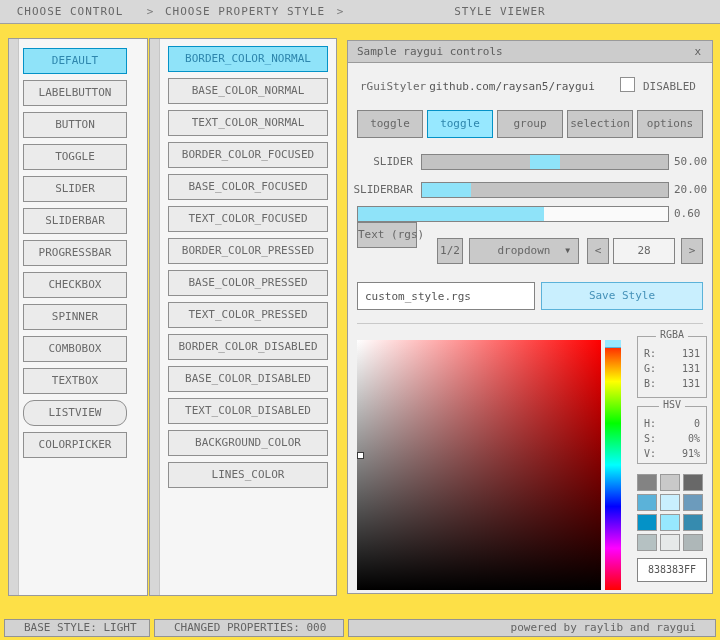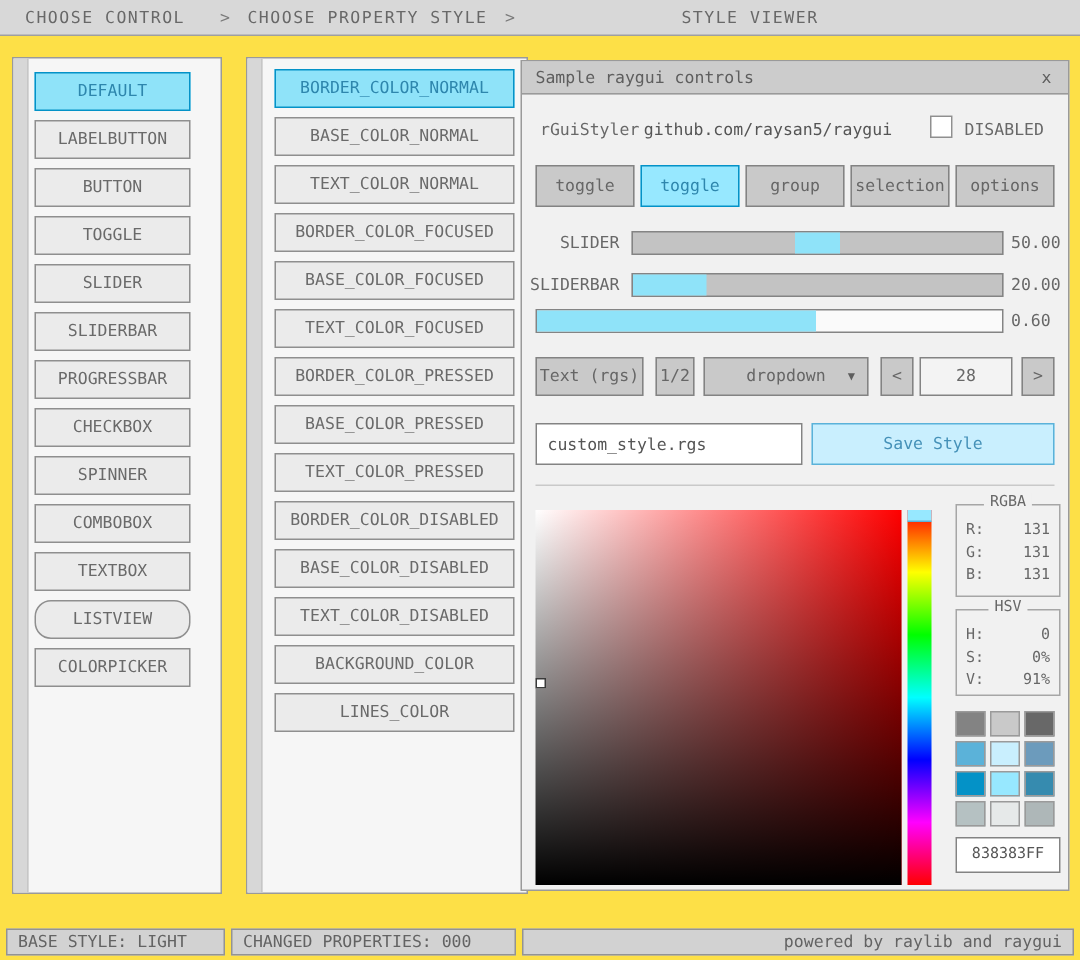--- a/index.html
+++ b/index.html
@@ -12,21 +12,21 @@
           border-bottom:1px solid #9f9f9f;display:flex;align-items:center;}
   .tb-sec{text-align:center;letter-spacing:1px;}
   .tb-1{width:140px;}
   .tb-2{width:170px;}
   .tb-3{width:300px;}
   .tb-sep{width:20px;text-align:center;color:#7a7a7a;}
 
   
   .panel{position:absolute;top:38px;height:558px;background:#f6f6f6;border:1px solid #9a9a9a;}
   .panel-left{left:8px;width:140px;}
-  .panel-mid{left:164px;width:188px;}
+  .panel-mid{left:149px;width:188px;}
   .vscroll{position:absolute;left:0;top:0;width:10px;height:100%;background:#d7d7d7;border-right:1px solid #c6c6c6;}
   .list-item{position:absolute;height:26px;line-height:24px;text-align:center;background:#ebebeb;
              border:1px solid #8f8f8f;color:#6a6a6a;cursor:pointer;white-space:nowrap;overflow:hidden;}
   .panel-left .list-item{left:14px;width:104px;}
   .panel-mid .list-item{left:18px;width:160px;}
   .list-item.selected{background:#8fe3f9;border-color:#0492c7;color:#2e86ad;}
 
   
   .window{position:absolute;left:347px;top:40px;width:366px;height:554px;background:#f1f1f1;border:1px solid #9a9a9a;}
   .titlebar{position:absolute;left:0;top:0;right:0;height:22px;background:#cccccc;border-bottom:1px solid #9a9a9a;
@@ -52,21 +52,21 @@
   .e-sl-track{left:73px;top:90px;width:248px;height:16px;cursor:pointer;}
   .e-sb-track{left:73px;top:118px;width:248px;height:16px;cursor:pointer;}
   .handle{position:absolute;top:0;bottom:0;width:30px;background:#8fe3f9;}
   .fill{position:absolute;left:0;top:0;bottom:0;background:#8fe3f9;}
   .e-sl-val{left:326px;top:90px;}
   .e-sb-val{left:326px;top:118px;}
   .e-pb-bar{left:9px;top:142px;width:312px;height:16px;background:#fafafa;border:1px solid #848484;position:absolute;}
   .e-pb-val{left:326px;top:142px;}
 
   .rowbtn{position:absolute;height:26px;line-height:24px;}
-  .e-btn-text{left:9px;top:174px;width:72px;}
+  .e-btn-text{left:9px;top:158px;width:60px;}
   .e-btn-half{left:89px;top:174px;width:26px;}
   .e-dropdown{left:121px;top:174px;width:110px;position:relative;}
   .dd-arrow{position:absolute;right:8px;top:0;line-height:24px;font-size:8px;color:#5e5e5e;}
   .e-spin-dec{left:239px;top:174px;width:22px;}
   .e-spin-val{left:265px;top:174px;width:62px;background:#f3f3f3;border:1px solid #838383;text-align:center;position:absolute;height:26px;line-height:24px;cursor:text;}
   .e-spin-inc{left:333px;top:174px;width:22px;}
 
   .e-textbox{position:absolute;left:9px;top:218px;width:178px;height:28px;background:#ffffff;border:1px solid #838383;
              padding:0 7px;font-family:"DejaVu Sans Mono",monospace;font-size:11px;color:#555555;}
   .e-save{position:absolute;left:193px;top:218px;width:162px;height:28px;line-height:26px;}
@@ -88,21 +88,21 @@
   .gb-row{display:flex;justify-content:space-between;padding:0 6px;height:15px;line-height:15px;font-size:10px;}
 
   .e-palette{position:absolute;left:289px;top:410px;width:70px;display:grid;
              grid-template-columns:repeat(3,20px);grid-auto-rows:17px;gap:3px;}
   .swatch{border:1px solid #9a9a9a;cursor:pointer;}
   .e-hex{position:absolute;left:289px;top:494px;width:70px;height:24px;background:#ffffff;border:1px solid #838383;
          text-align:center;line-height:22px;font-size:10px;color:#555555;cursor:text;}
 
   
   .status{position:absolute;top:619px;height:18px;background:#d2d2d2;border:1px solid #939393;
-          line-height:16px;padding:0 7px;color:#636363;white-space:nowrap;overflow:hidden;}
+          line-height:16px;padding:0 19px;color:#636363;white-space:nowrap;overflow:hidden;}
   .st-left{left:4px;width:146px;}
   .st-mid{left:154px;width:190px;}
   .st-right{left:348px;width:368px;text-align:right;}
 </style>
 </head>
 <body>
 
 <div class="app">
 
   <div class="topbar">

